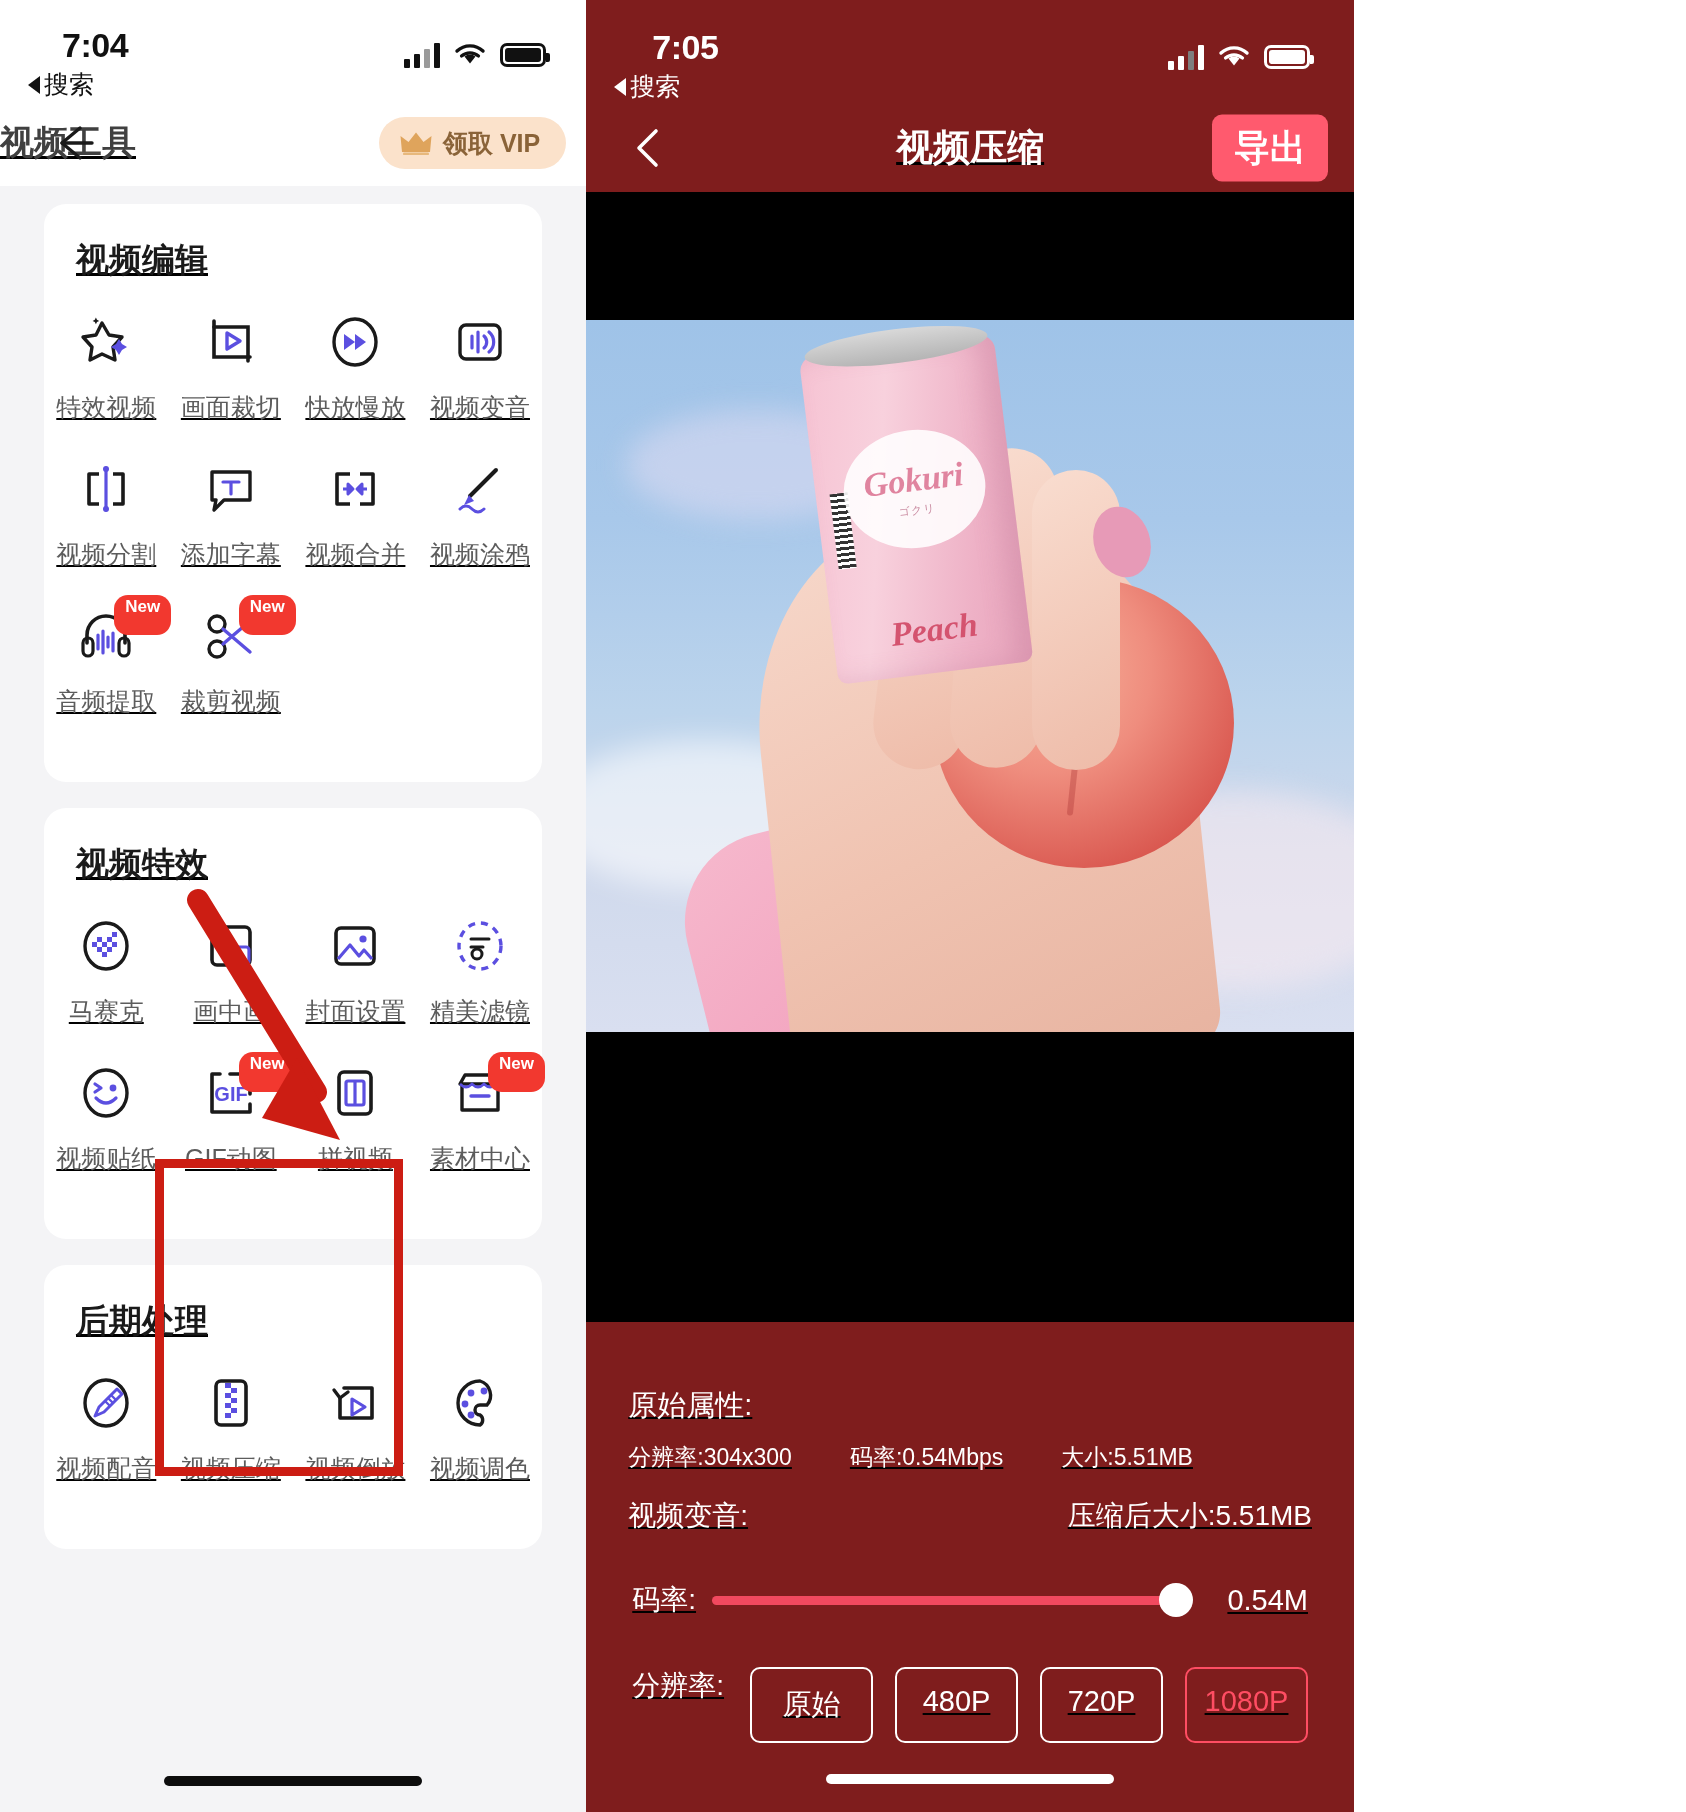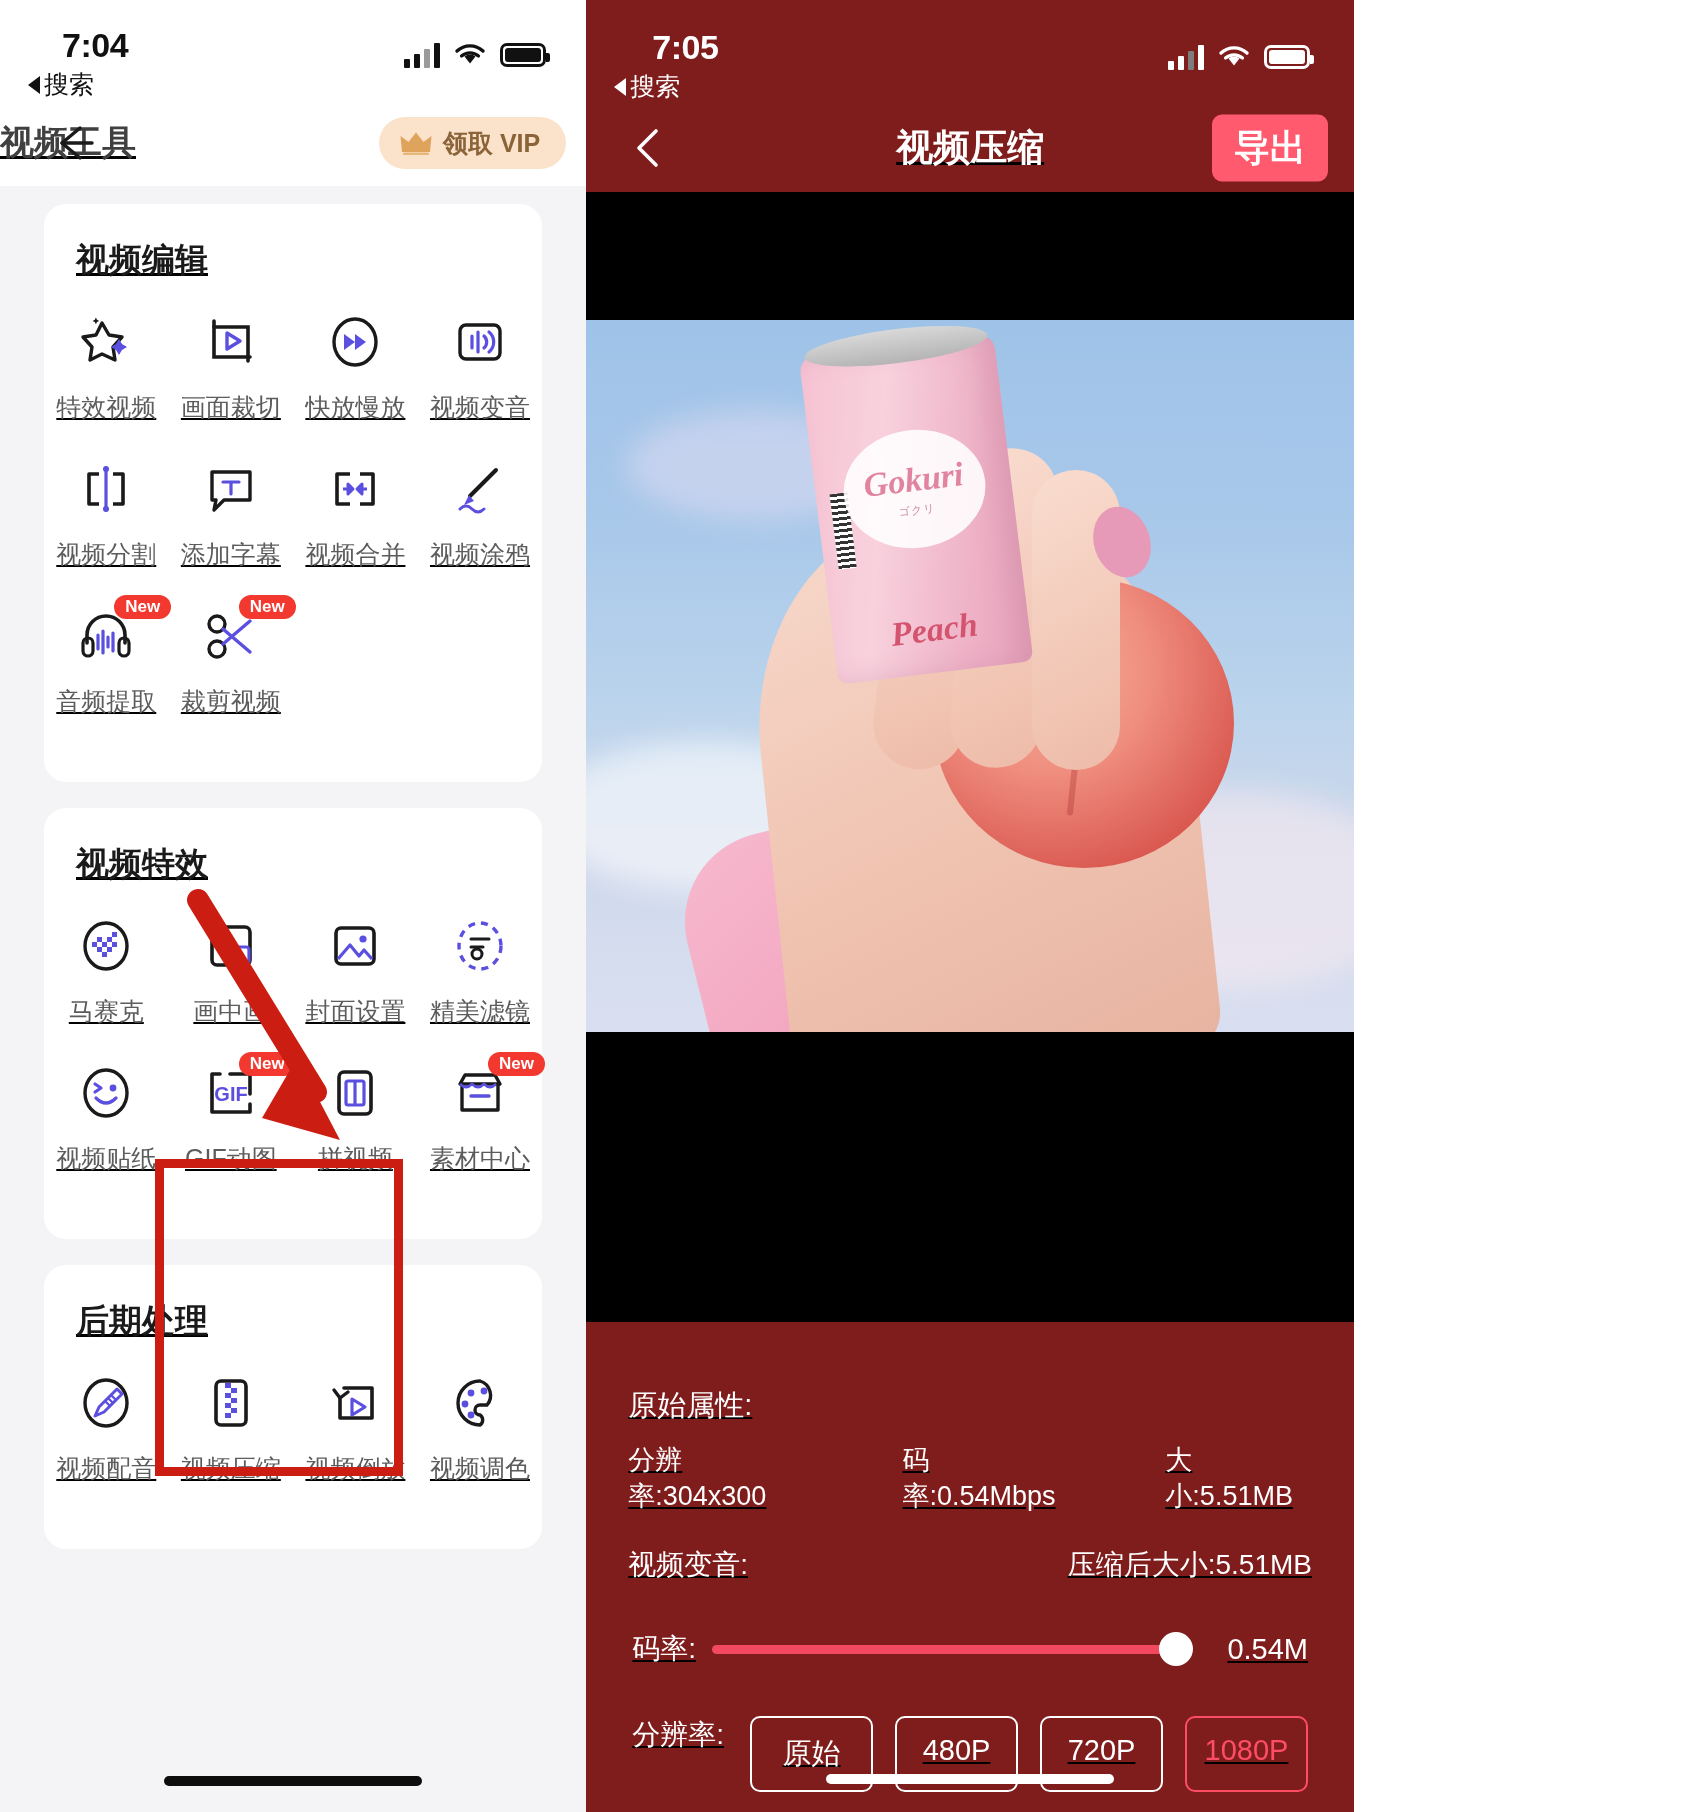--- a/index.html
+++ b/index.html
@@ -85,21 +85,21 @@
   .tool {
     width: 25%; display: flex; flex-direction: column; align-items: center;
     margin-bottom: 34px; position: relative;
   }
   .tool.empty { visibility: hidden; }
   .tool-icon { width: 62px; height: 62px; position: relative; }
   .tool-label { margin-top: 18px; font-size: 25px; color: #5c5c5c; white-space: nowrap; }
   .badge {
     position: absolute; top: -10px; left: 50%; margin-left: 8px;
     background: #f2382f; color: #fff; font-size: 17px; font-weight: 700;
-    padding: 3px 11px 4px 11px; border-radius: 14px; line-height: 1;
+    padding: 3px 11px 20px 11px; border-radius: 14px; line-height: 1;
   }
 
   .home-ind {
     position: absolute; bottom: 26px; left: 50%; transform: translateX(-50%);
     width: 258px; height: 10px; background: #0d0d0d; border-radius: 6px;
   }
 
   
   .anno-arrow { position: absolute; left: 0; top: 0; pointer-events: none; }
   .anno-box {
@@ -208,21 +208,21 @@
     background: radial-gradient(circle at 38% 32%, #f8b49c 0%, #ef8d7e 38%, #d9574f 78%, #bf3f3d 100%);
     border-radius: 50%;
   }
   .peach::after {
     content:""; position:absolute; left: 48%; top: 8%; width: 6px; height: 74%;
     background: rgba(170,50,50,0.35); border-radius: 4px; transform: rotate(6deg);
   }
 
   .info { padding: 64px 42px 0 42px; color:#fff; }
   .info-h { font-size: 29px; margin-bottom: 16px; }
-  .info-row { display: flex; gap: 92px; font-size: 27px; margin-bottom: 32px; }
+  .info-row { display: flex; gap: 58px; font-size: 23px; margin-bottom: 24px; }
   .set-row { display:flex; justify-content: space-between; align-items:center; font-size: 28px; margin-bottom: 46px; }
   .slider-row { display:flex; align-items:center; gap: 16px; padding: 0 4px; margin-bottom: 48px; }
   .slider-label { font-size: 28px; color:#fff; white-space: nowrap; }
   .slider-track {
     flex: 1; height: 9px; background:#f2495f; border-radius: 6px; position: relative;
   }
   .slider-knob {
     position:absolute; right: -10px; top: 50%; transform: translateY(-50%);
     width: 34px; height: 34px; background:#fff; border-radius: 50%;
   }

